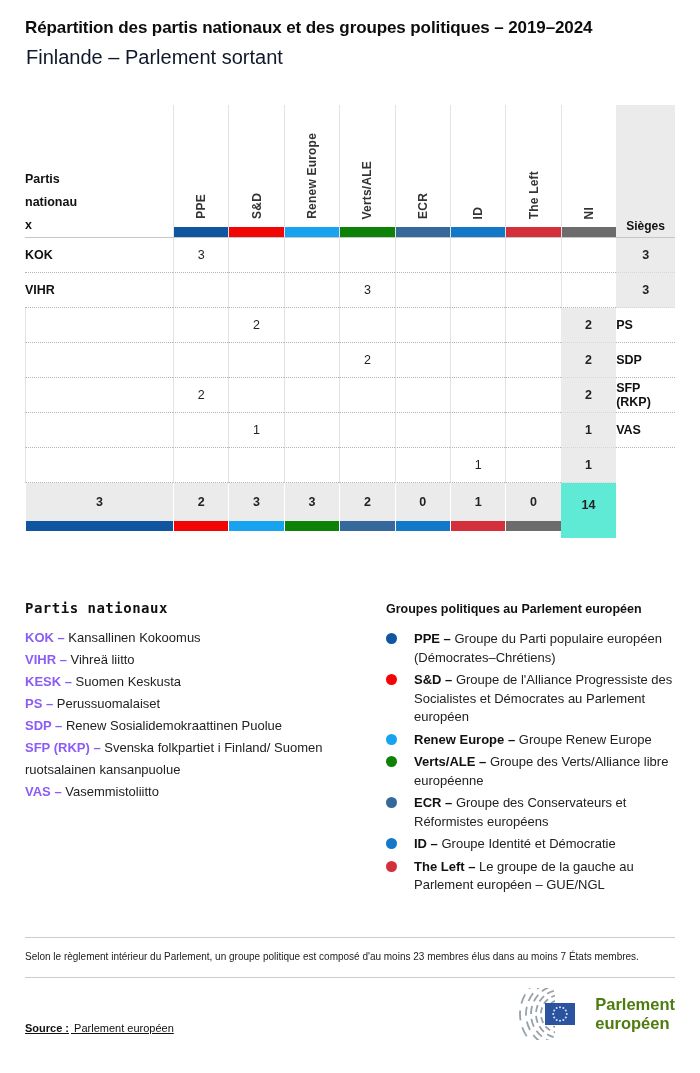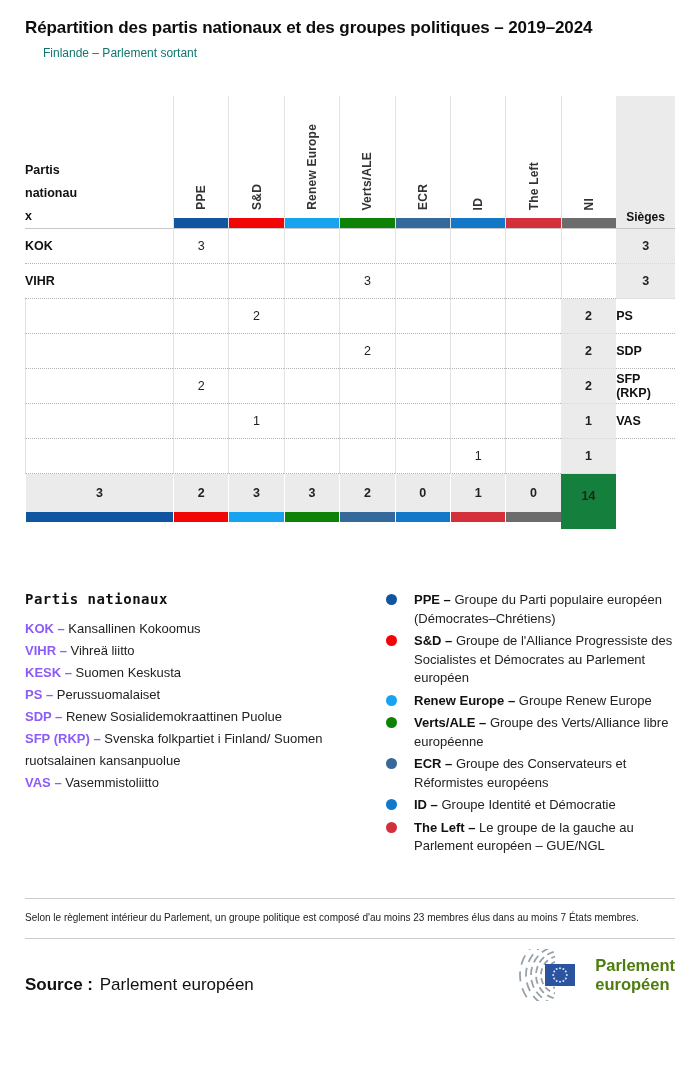--- a/index.html
+++ b/index.html
@@ -1,19 +1,19 @@
 <!DOCTYPE html>
 <html><head>
 <meta charset="utf-8">
 <style>
   html,body{margin:0;padding:0;background:#fff;}
   body{width:700px;min-height:1073px;font-family:"Liberation Sans",sans-serif;color:#1a1a1a;}
   .page{padding:0 25px;}
   h1{font-size:17px;font-weight:700;margin:18px 0 0;color:#0d0d0d;letter-spacing:-0.1px;}
-  .subtitle{font-size:12px;font-weight:400;color:#0f766e;margin:8px 0 0 18px;}
+  .subtitle{font-size:20px;font-weight:400;color:#0f172a;margin:8px 0 0 1px;}
 
   
   .grid{display:grid;grid-template-columns:148px repeat(8,55.4px) 59px;
         grid-template-rows:133px repeat(7,35px) 38px 10px 7px;
         width:651px;margin-top:36px;}
   .tcell{display:flex;align-items:center;justify-content:center;font-size:12.5px;color:#222;}
   .th-first{align-items:flex-end;justify-content:flex-start;border-bottom:1px solid #c6c6c6;}
   .th-first span{display:block;width:58px;font-weight:700;font-size:12.5px;line-height:23px;
                  overflow-wrap:anywhere;color:#111;}
   .th-group{flex-direction:column;justify-content:flex-end;border-left:1px solid #e3e3e3;
@@ -21,21 +21,21 @@
   .vtext{writing-mode:vertical-rl;transform:rotate(180deg);font-weight:700;font-size:12px;
          color:#333;margin-bottom:8px;letter-spacing:0.2px;}
   .hbar{height:10px;width:100%;}
   .th-seats{background:#ebebeb;align-items:flex-end;font-weight:700;font-size:12px;
             border-bottom:1px solid #c6c6c6;padding-bottom:4px;color:#111;}
   .plabel{justify-content:flex-start;font-weight:700;font-size:12.5px;color:#111;
           border-bottom:1px dotted #b3b3b3;}
   .gcell{border-left:1px solid #e3e3e3;border-bottom:1px dotted #b3b3b3;}
   .scell{background:#ebebeb;font-weight:700;border-bottom:1px dotted #d6d6d6;}
   .totcell{background:#ebebeb;font-weight:700;border-left:1px solid #fff;}
-  .seatstot{background:#15803d;font-weight:700;grid-row:span 3;padding-bottom:12px;}
+  .seatstot{background:#5eead4;font-weight:700;grid-row:span 3;padding-bottom:12px;}
   .barcell{border-left:1px solid #fff;}
   .empty{border:none;}
 
   
   .legends{display:flex;margin-top:62px;}
   .legend-left{width:330px;flex:none;}
   .pn-title{font-family:"DejaVu Sans Mono",monospace;font-weight:700;font-size:14px;
             letter-spacing:0.5px;color:#111;margin-bottom:11px;}
   .p-item{font-size:13px;line-height:22px;color:#222;}
   .p-item b{color:#8b5cf6;}
@@ -44,21 +44,21 @@
   .g-item{display:flex;font-size:13px;line-height:18.5px;margin-bottom:4px;color:#222;}
   .g-item b{color:#111;}
   .dot{width:11px;height:11px;border-radius:50%;flex:none;margin-top:3px;}
   .g-text{margin-left:17px;}
 
   
   .rule{border-top:1px solid #ccc;}
   .rule-top{margin-top:38px;}
   .note{font-size:10px;line-height:22px;color:#222;padding:8px 0 9px;}
   .source-row{display:flex;justify-content:space-between;align-items:flex-end;margin-top:8px;height:58px;}
-  .source{font-size:17px;color:#111;margin-bottom:10px;}
+  .source{font-size:11px;color:#111;margin-bottom:10px;text-decoration:underline;}
   .source b{margin-right:2px;}
   .logo{display:flex;align-items:center;margin-bottom:4px;}
   .logo-text{font-weight:700;font-size:16.5px;line-height:19px;color:#4d7c0f;margin-left:9px;}
 </style>
 </head>
 <body>
 
 <div class="page">
 
   <h1>Répartition des partis nationaux et des groupes politiques – 2019–2024</h1>
@@ -198,20 +198,21 @@
           <div class="p-item"><b>KOK –</b> <span>Kansallinen Kokoomus</span></div>
           <div class="p-item"><b>VIHR –</b> <span>Vihreä liitto</span></div>
           <div class="p-item"><b>KESK –</b> <span>Suomen Keskusta</span></div>
           <div class="p-item"><b>PS –</b> <span>Perussuomalaiset</span></div>
           <div class="p-item"><b>SDP –</b> <span>Renew Sosialidemokraattinen Puolue</span></div>
           <div class="p-item"><b>SFP (RKP) –</b> <span>Svenska folkpartiet i Finland/ Suomen ruotsalainen kansanpuolue</span></div>
           <div class="p-item"><b>VAS –</b> <span>Vasemmistoliitto</span></div>
         </div>
     </div>
     <div class="legend-right">
+      <div class="gp-title">Groupes politiques au Parlement européen</div>
       <div id="groups-list">
           <div class="g-item">
             <div class="dot" style="background: rgb(15, 85, 160);"></div>
             <div class="g-text"><b>PPE –</b> <span>Groupe du Parti populaire européen (Démocrates–Chrétiens)</span></div>
           </div>
           <div class="g-item">
             <div class="dot" style="background: rgb(241, 5, 5);"></div>
             <div class="g-text"><b>S&amp;D –</b> <span>Groupe de l'Alliance Progressiste des Socialistes et Démocrates au Parlement européen</span></div>
           </div>
           <div class="g-item">

